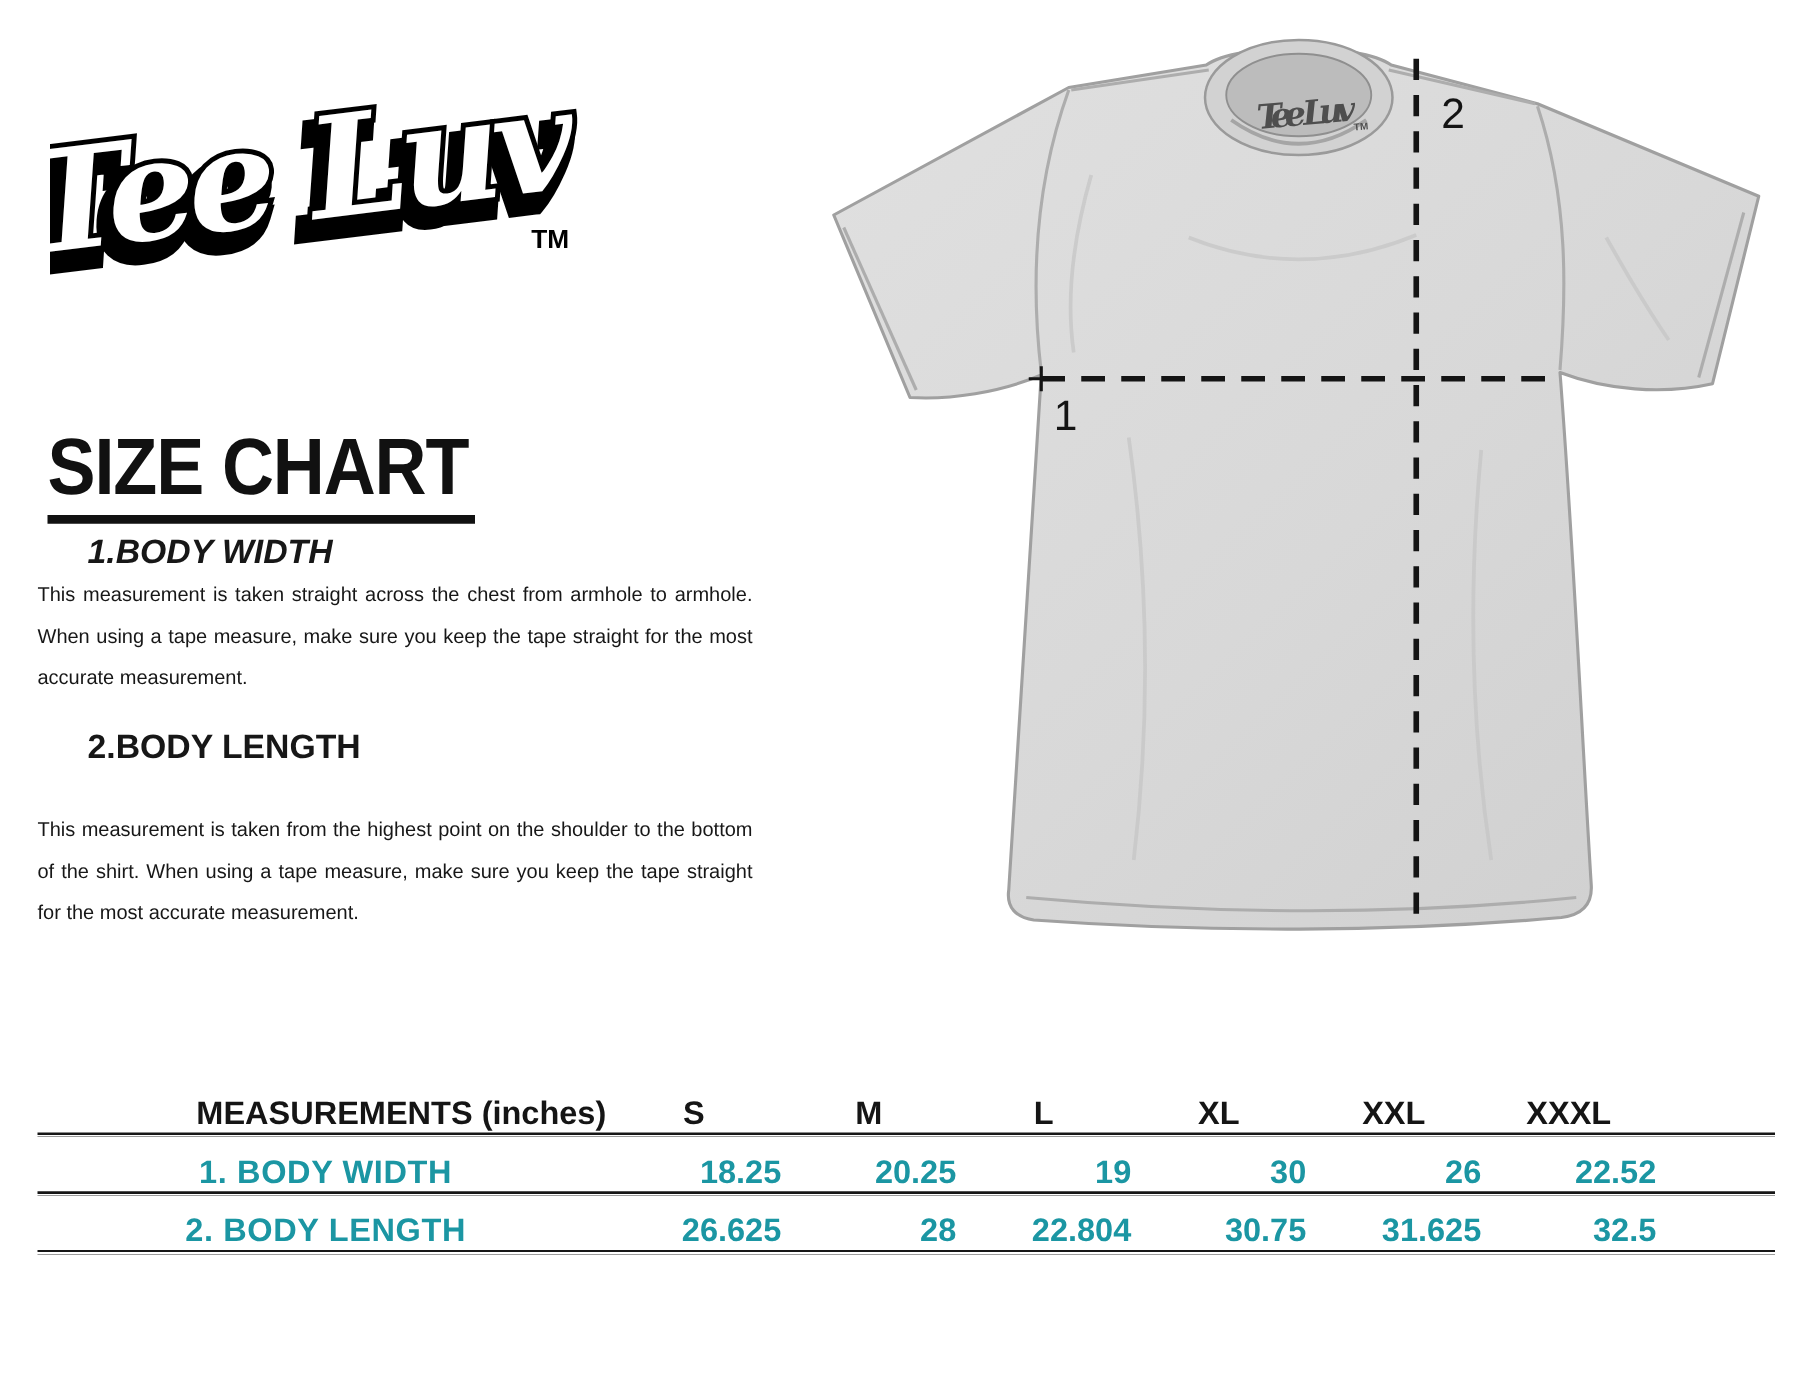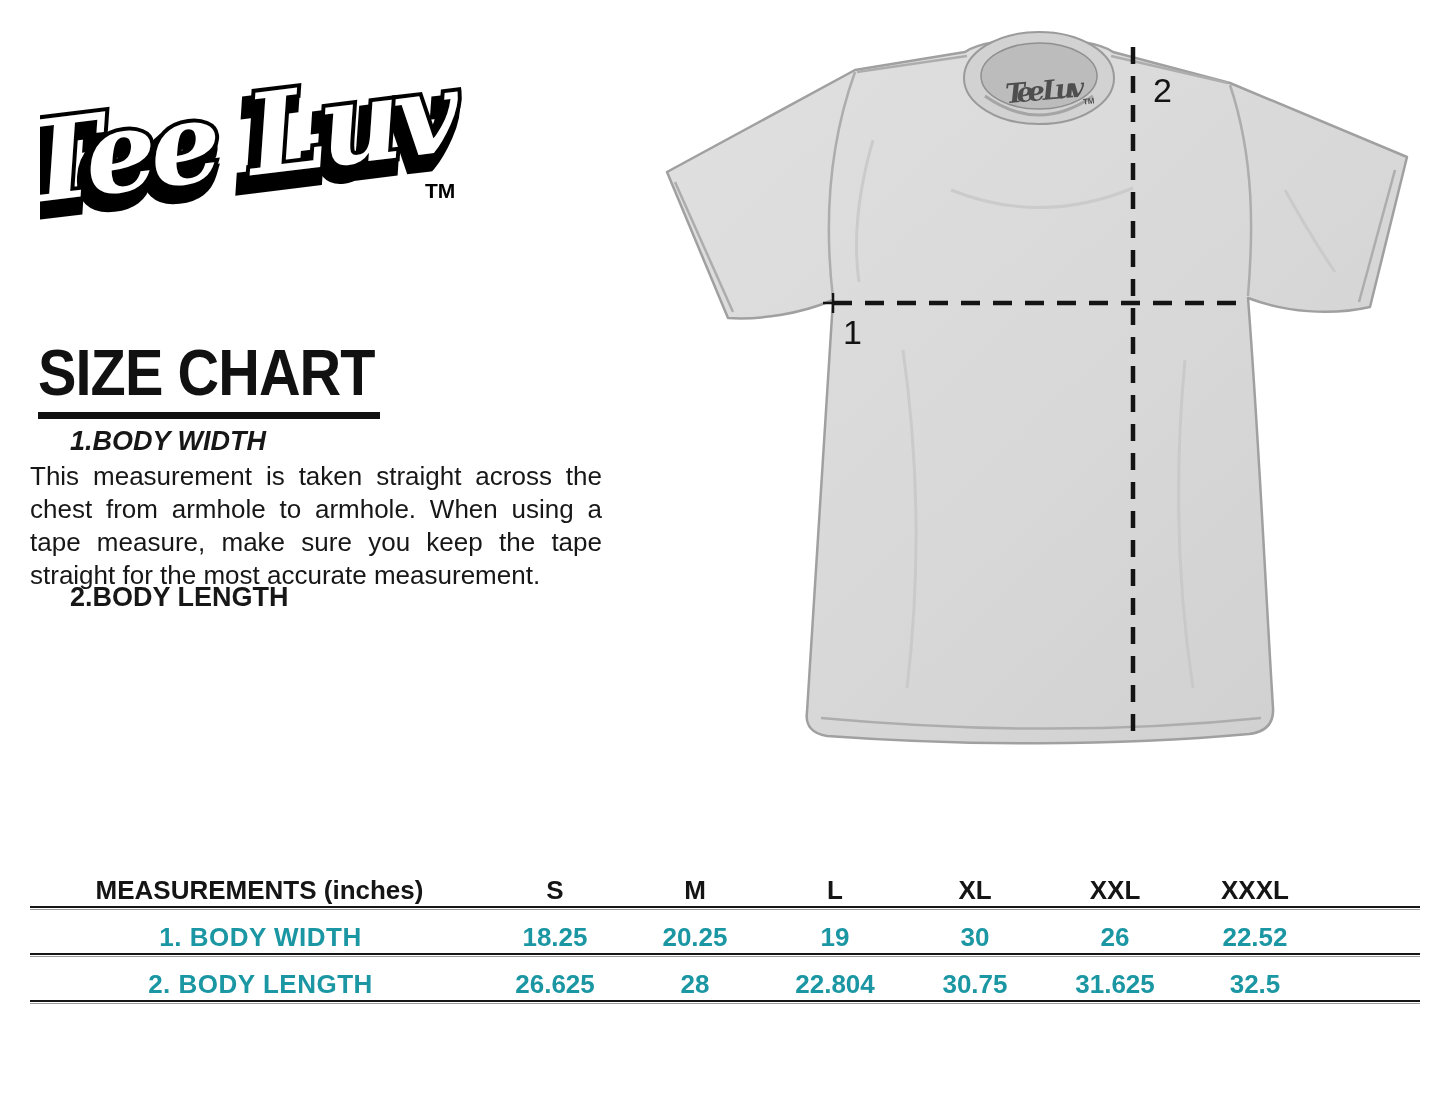--- a/index.html
+++ b/index.html
@@ -26,44 +26,44 @@
     transform:scaleX(.9);transform-origin:left top;
     border-bottom:7px solid #111;padding:0 6px 2px 0;
     color:#111;white-space:nowrap;
   }
   .sec-heading{
     left:30px;width:572px;padding-left:40px;box-sizing:border-box;
     font-size:27px;font-weight:bold;color:#171717;letter-spacing:0;
   }
   .sec-body{
     left:30px;width:572px;
-    font-size:26px;line-height:33px;color:#171717;
+    font-size:16px;line-height:33px;color:#171717;
     text-align:justify;text-justify:inter-word;
   }
   #sec1-heading{top:426px;font-style:italic;}
   #sec1-body{top:460px;}
   #sec2-heading{top:582px;}
   #sec2-body{top:648px;}
 
   
   #tee{left:645px;top:20px;width:770px;height:740px;}
 
   
   #meas-table{
     left:30px;top:862px;width:1390px;
     border-collapse:collapse;table-layout:fixed;
   }
   #meas-table th,#meas-table td{padding:0;margin:0;}
   #meas-table thead th{
     height:44px;vertical-align:bottom;padding-bottom:8px;
     font-size:26px;font-weight:bold;color:#151515;text-align:center;
   }
-  #meas-table thead th.lbl{text-align:center;padding-left:4px;}
+  #meas-table thead th.lbl{text-align:right;padding-left:4px;}
   #meas-table tbody td{
-    height:47px;vertical-align:middle;text-align:center;
+    height:47px;vertical-align:middle;text-align:right;
     font-size:26px;font-weight:bold;color:#1b96a3;
   }
   #meas-table tbody td.lbl{text-align:center;padding-left:6px;letter-spacing:.5px;}
   .table-rule{
     left:30px;width:1390px;height:5px;
     background:linear-gradient(to bottom,#161616 0 2px,#ffffff 2px 3px,#9c9c9c 3px 4px,transparent 4px);
   }
   #rule-1{top:906px;}
   #rule-2{top:953px;}
   #rule-3{top:1000px;}
@@ -80,20 +80,21 @@
     </g>
     <text class="logo-tm" x="385" y="188" font-size="21" fill="#000000">TM</text>
   </svg>
 
   <div id="size-chart-title" class="abs">SIZE CHART</div>
 
   <div id="sec1-heading" class="abs sec-heading">1.BODY WIDTH</div>
   <div id="sec1-body" class="abs sec-body">This measurement is taken straight across the chest from armhole to armhole. When using a tape measure, make sure you keep the tape straight for the most accurate measurement.</div>
 
   <div id="sec2-heading" class="abs sec-heading">2.BODY LENGTH</div>
+  <div id="sec2-body" class="abs sec-body">This measurement is taken from the highest point on the shoulder to the bottom of the shirt. When using a tape measure, make sure you keep the tape straight for the most accurate measurement.</div>
 
   <svg id="tee" class="abs" viewBox="0 0 770 740" aria-hidden="true">
     <defs>
       <linearGradient id="shirtg" x1="0" y1="0" x2="1" y2="1">
         <stop offset="0" stop-color="#e0e0e0"></stop>
         <stop offset="0.55" stop-color="#d8d8d8"></stop>
         <stop offset="1" stop-color="#cfcfcf"></stop>
       </linearGradient>
     </defs>
 

